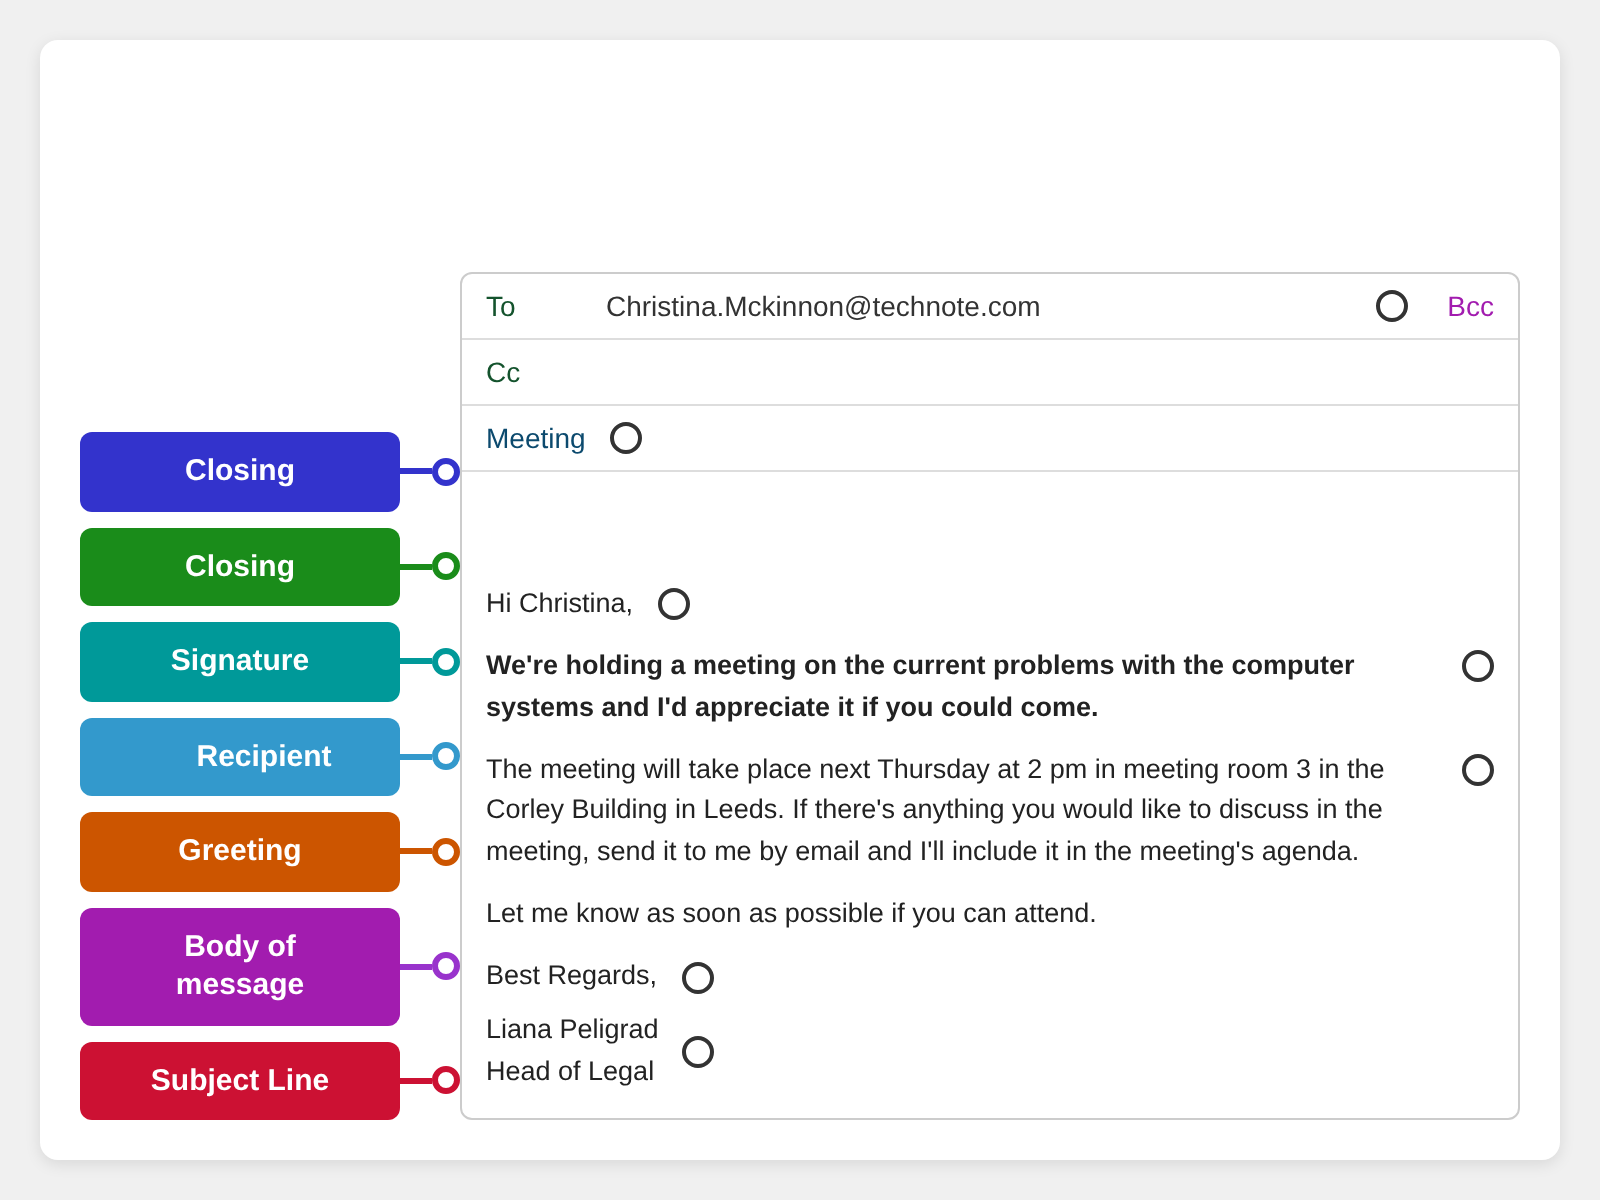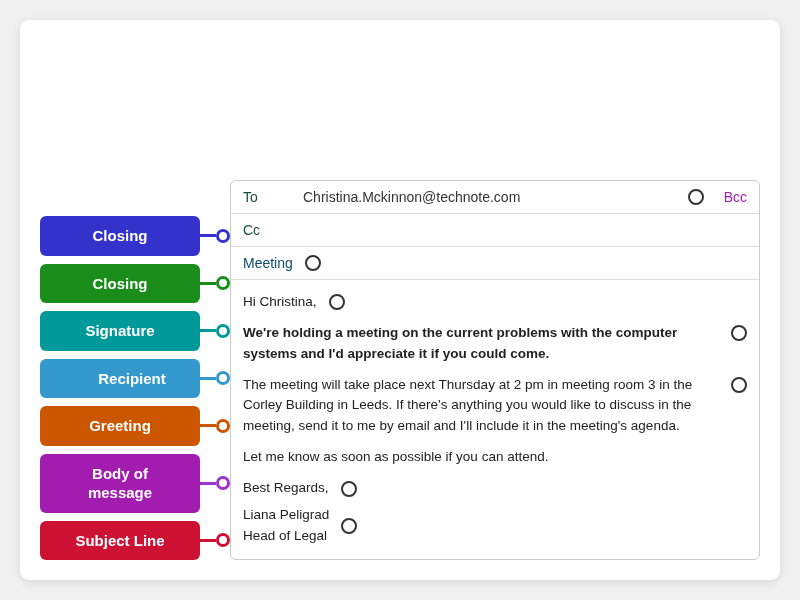--- a/index.html
+++ b/index.html
@@ -131,20 +131,21 @@
     }
     .body-para .radio-circle {
       margin-top: 2px;
       flex-shrink: 0;
     }
     .greeting-line {
       display: flex;
       align-items: center;
       gap: 6px;
       margin-bottom: 10px;
+      margin-top: 44px;
     }
     .closing-line {
       display: flex;
       align-items: center;
       gap: 6px;
       margin-bottom: 6px;
     }
     .signature-block {
       display: flex;
       align-items: center;

